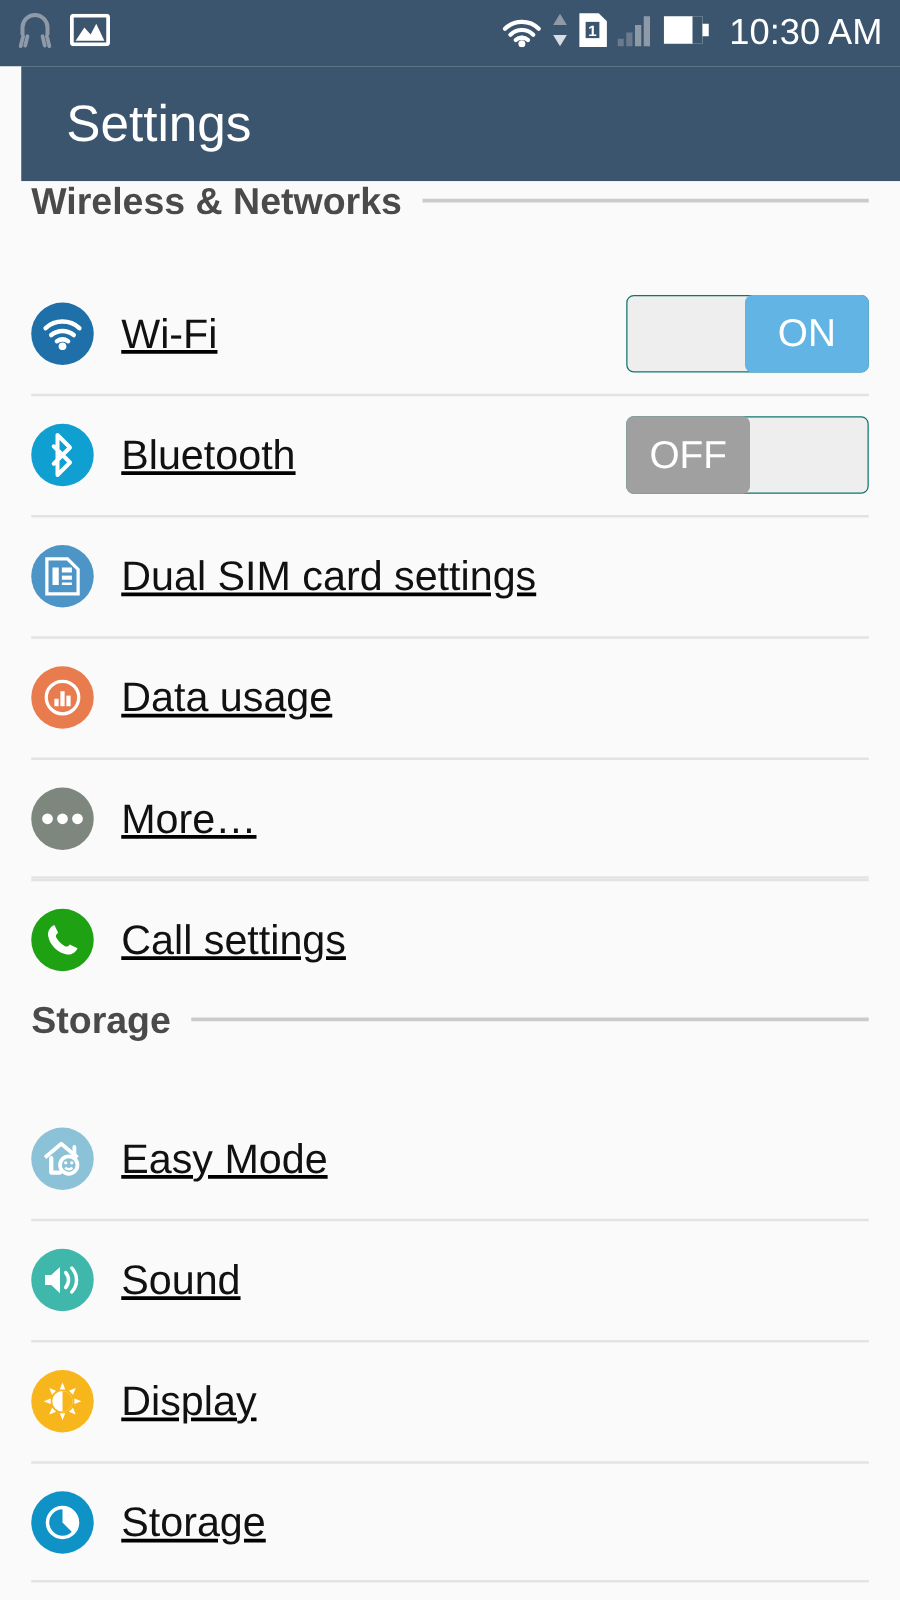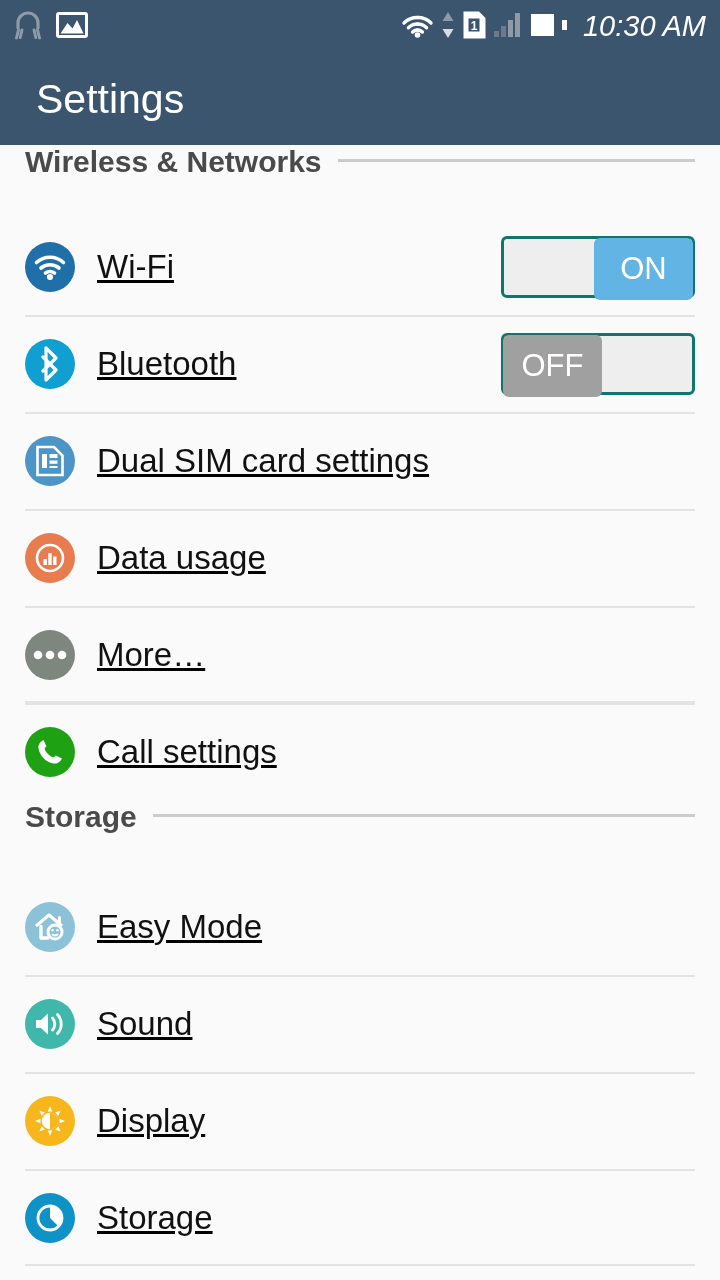--- a/index.html
+++ b/index.html
@@ -33,31 +33,31 @@
     display: flex;
     align-items: center;
     gap: 7px;
   }
   .clock {
     color: #ffffff;
     font-size: 29px;
     letter-spacing: 0px;
     margin-left: 5px;
     white-space: nowrap;
-    font-style: italic;
   }
 
   
   .action-bar {
     height: 92px;
     background: #3b556e;
     display: flex;
     align-items: center;
     padding-left: 36px;
     box-sizing: border-box;
+    margin-left: 17px;
   }
   .action-title {
     color: #ffffff;
     font-size: 41px;
     font-weight: 400;
   }
 
   
   .content {
     background: #fafafa;
@@ -128,21 +128,21 @@
     flex: 1;
     white-space: nowrap;
   }
 
   
   .toggle {
     width: 194px;
     height: 62px;
     border-radius: 6px;
     background: #eeeeee;
-    border: 3px solid #0f766e;
+    border: 1px solid #0f766e;
     box-sizing: border-box;
     position: relative;
     flex: 0 0 194px;
   }
   .toggle-thumb {
     position: absolute;
     top: -1px;
     width: 99px;
     height: 62px;
     border-radius: 6px;

